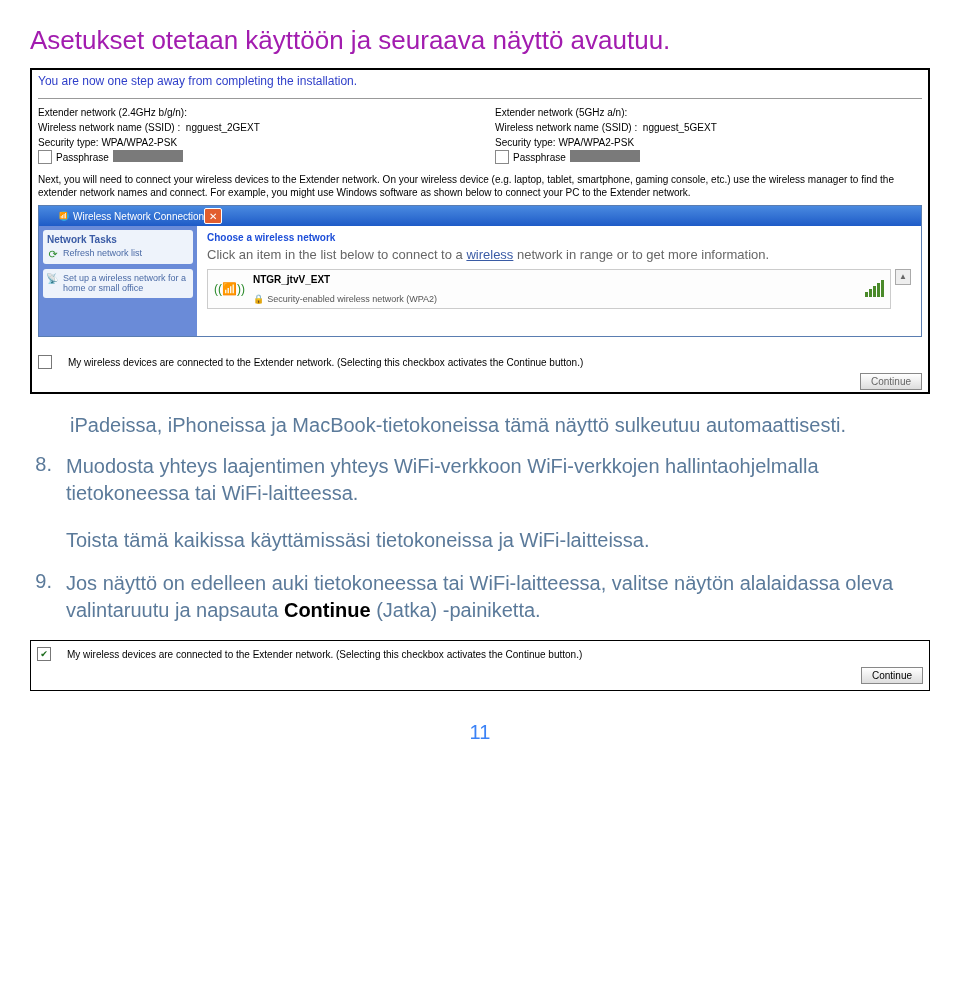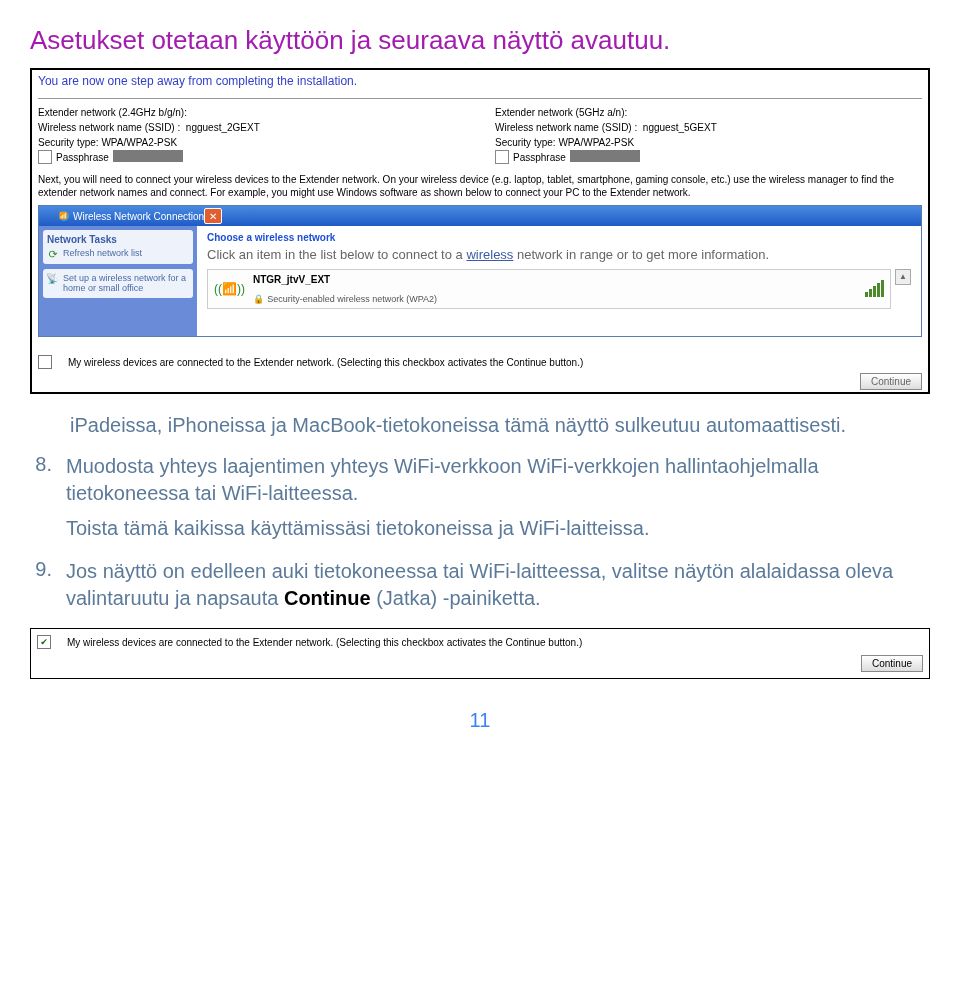--- a/index.html
+++ b/index.html
@@ -151,21 +151,21 @@
     </div>
   </div>
 </div>
 
 <div class="below-shot" style="margin-left:40px">iPadeissa, iPhoneissa ja MacBook-tietokoneissa tämä näyttö sulkeutuu automaattisesti.</div>
 
 <div class="list-row">
   <div class="list-num">8.</div>
   <div class="list-txt">
     <div>Muodosta yhteys laajentimen yhteys WiFi-verkkoon WiFi-verkkojen hallintaohjelmalla tietokoneessa tai WiFi-laitteessa.</div>
-    <div style="margin-top:8px">Toista tämä kaikissa käyttämissäsi tietokoneissa ja WiFi-laitteissa.</div>
+    <div style="margin-top:20px">Toista tämä kaikissa käyttämissäsi tietokoneissa ja WiFi-laitteissa.</div>
   </div>
 </div>
 
 <div class="list-row">
   <div class="list-num">9.</div>
   <div class="list-txt">
     <span>Jos näyttö on edelleen auki tietokoneessa tai WiFi-laitteessa, valitse näytön alalaidassa oleva valintaruutu ja napsauta </span><span class="b">Continue</span><span> (Jatka) -painiketta.</span>
   </div>
 </div>
 

